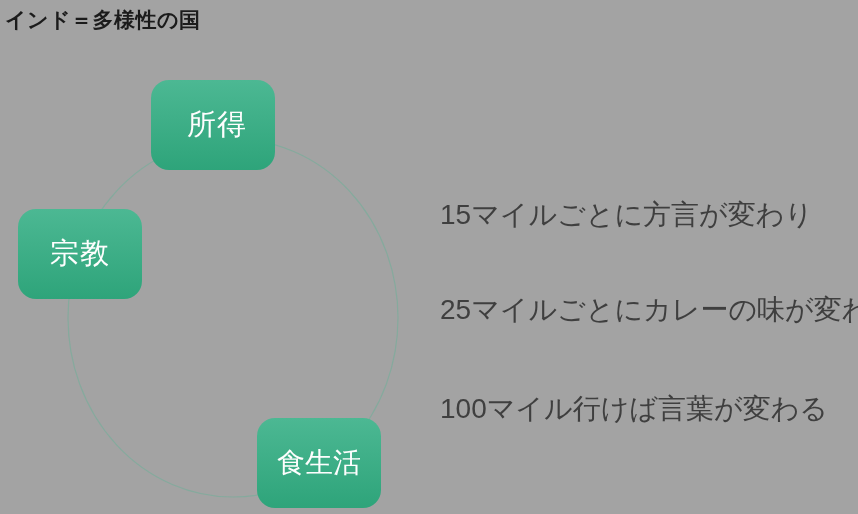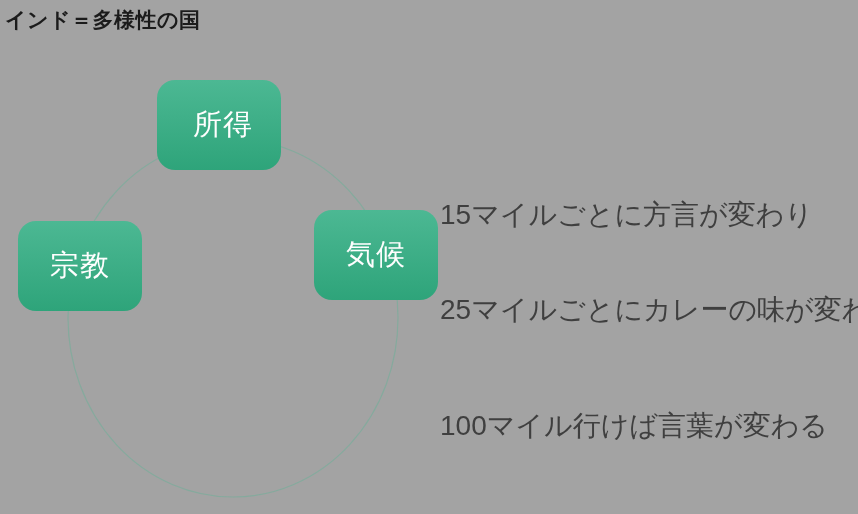--- a/index.html
+++ b/index.html
@@ -23,63 +23,63 @@
   }
   .node {
     position: absolute; z-index: 2;
     width: 124px; height: 90px;
     border-radius: 18px;
     background: linear-gradient(#4cb893, #2ea47a);
     display: flex; align-items: center; justify-content: center;
     color: #fefefe; font-size: 29px; letter-spacing: 1px;
     white-space: nowrap;
   }
-  .node-income   { left: 157px; top: 80px; padding-left: 8px;  }
-  .node-religion { left: 18px;  top: 209px; margin-top: 12px; }
+  .node-income   { left: 151px; top: 80px; padding-left: 8px;  }
+  .node-religion { left: 18px;  top: 209px; }
   .node-climate  { left: 314px; top: 210px; }
   .node-language { left: 71px;  top: 418px; }
   .node-diet     { left: 257px; top: 418px; font-size: 28px; letter-spacing: 0; }
   .quotes {
     position: absolute; left: 440px; top: 0; width: 418px; height: 514px;
     z-index: 2;
   }
   .quote {
     position: absolute; left: 0; width: 418px;
     text-align: left;
     font-size: 28px; color: #3f3f3f;
     white-space: nowrap;
   }
   .quote-1 { top: 196px; }
   .quote-2 { top: 291px; }
-  .quote-3 { top: 407px; }
+  .quote-3 { top: 390px; }
 </style>
 </head>
 <body>
 
 <div class="slide">
 
   <div class="page-title">インド＝多様性の国</div>
 
   <svg class="ring-svg" viewBox="0 0 858 514" xmlns="http://www.w3.org/2000/svg">
     <ellipse cx="233" cy="318" rx="165" ry="179" fill="none" stroke="#85aa9d" stroke-width="1.2"></ellipse>
   </svg>
 
   <div class="node node-income">
     <span>所得</span>
   </div>
 
   <div class="node node-religion">
     <span>宗教</span>
   </div>
 
-  <div class="node node-climate">
-    <span>気候</span>
-  </div>
 
 
+  <div class="node node-diet">
+    <span>食生活</span>
+  </div>
 
   <div class="quotes">
     <p class="quote quote-1">15マイルごとに方言が変わり</p>
     <p class="quote quote-2">25マイルごとにカレーの味が変わる</p>
     <p class="quote quote-3">100マイル行けば言葉が変わる</p>
   </div>
 
 </div>
 
 </body></html>

